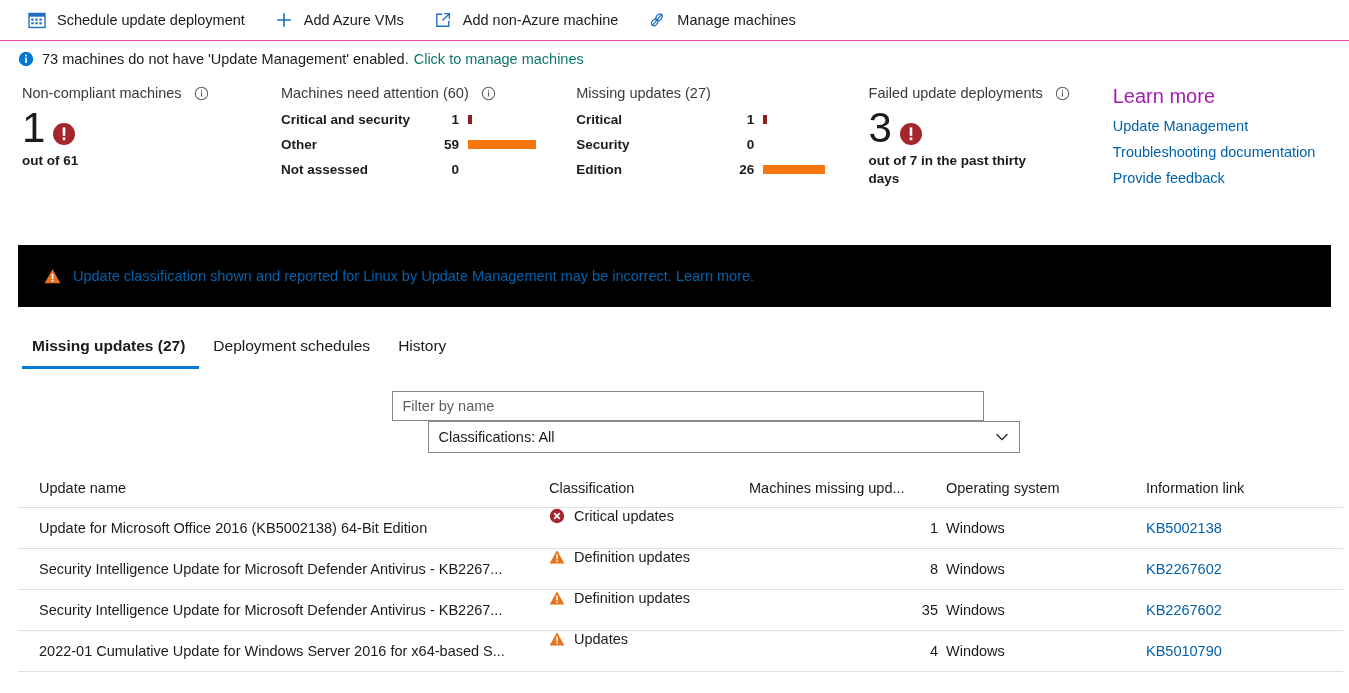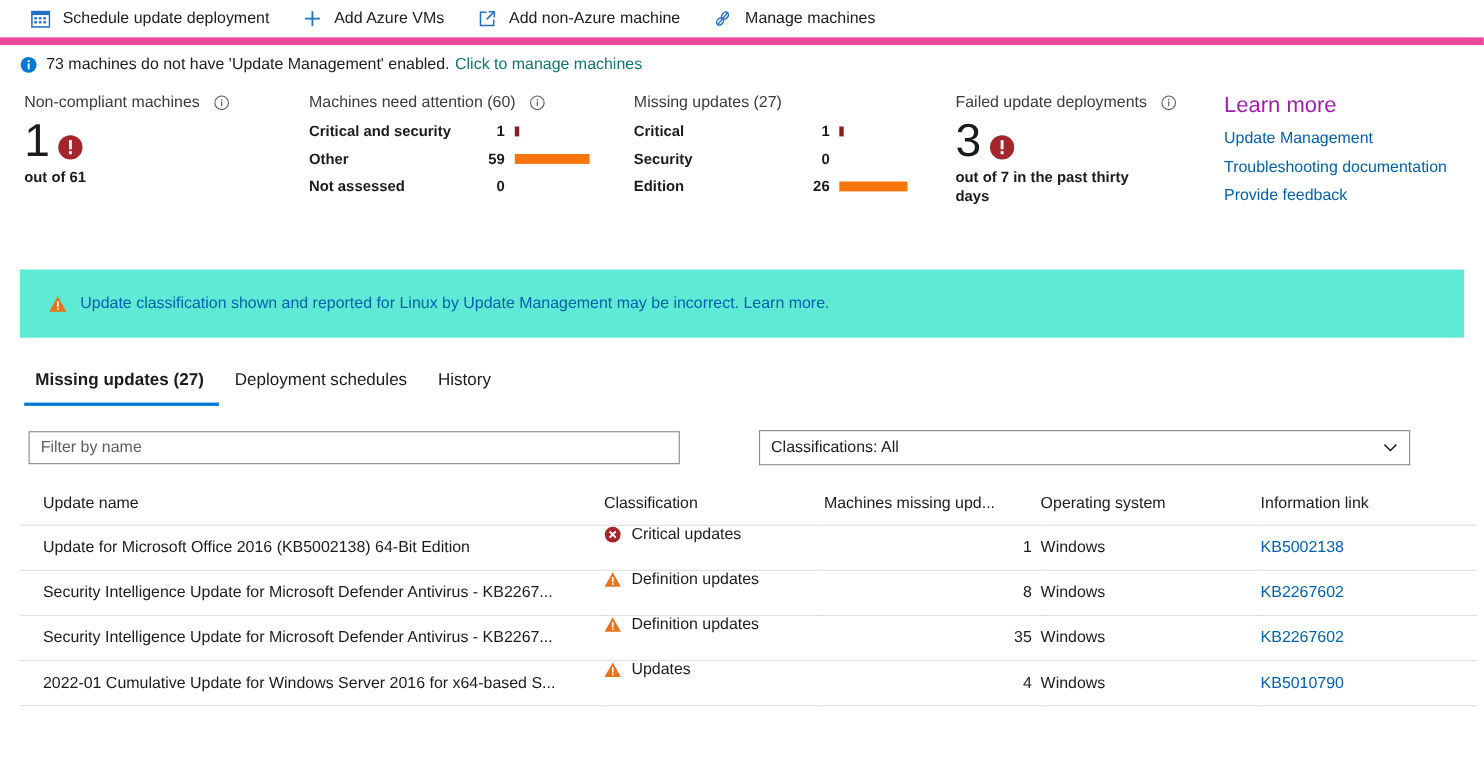--- a/index.html
+++ b/index.html
@@ -13,21 +13,21 @@
     color: #1b1b1b;
     overflow: hidden;
   }
 
   
   .commandbar {
     display: flex;
     align-items: center;
     height: 41px;
     padding: 0 0 0 22px;
-    border-bottom: 7px solid #ec4899;
+    border-bottom: 1px solid #ec4899;
     gap: 0;
   }
   .cmd {
     display: flex;
     align-items: center;
     height: 32px;
     padding: 0 12px 0 4px;
     margin-right: 12px;
     cursor: pointer;
     white-space: nowrap;
@@ -142,21 +142,21 @@
     color: #0062ad;
     margin-bottom: 10px;
     cursor: pointer;
     display: block;
     white-space: nowrap;
   }
 
   
   .warnbanner {
     margin: 22px 18px 0 18px;
-    background: #5eead4;
+    background: #000000;
     display: flex;
     align-items: center;
     height: 62px;
     padding: 0 16px 0 26px;
   }
   .warnbanner .wicon { width: 17px; height: 17px; margin-right: 12px; flex: none; }
   .warnbanner .wtext { font-size: 14.5px; color: #0062ad; }
 
   
   .tabs {
@@ -178,20 +178,21 @@
   .tab.active {
     font-weight: bold;
     border-bottom: 3px solid #0078d4;
   }
 
   
   .filterrow {
     display: flex;
     align-items: center;
     padding: 22px 0 0 26px;
+    flex-direction: column;
   }
   .txtinput {
     width: 592px;
     height: 30px;
     border: 1px solid #8a8886;
     background: #fff;
     font-size: 14.5px;
     font-family: "Liberation Sans", sans-serif;
     padding: 0 10px;
     color: #1b1b1b;

